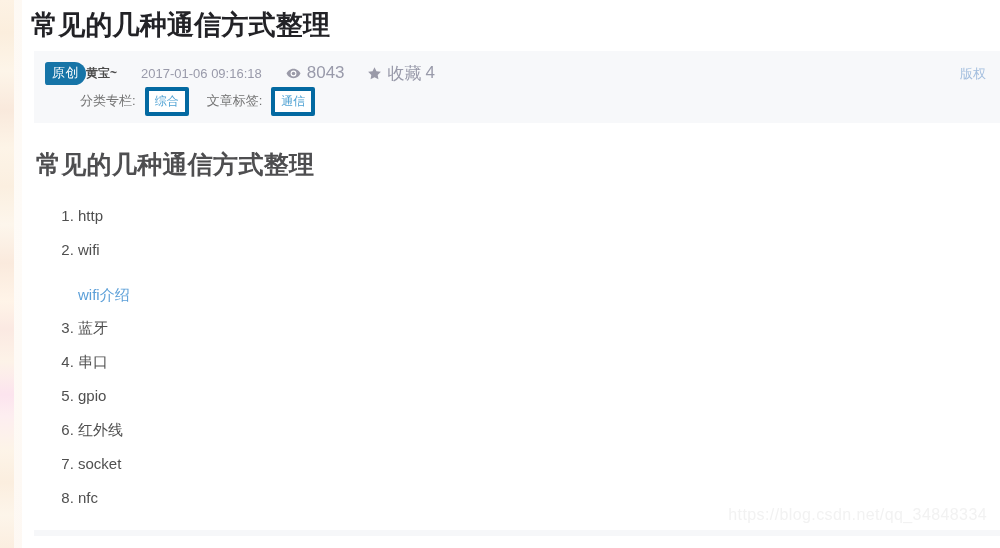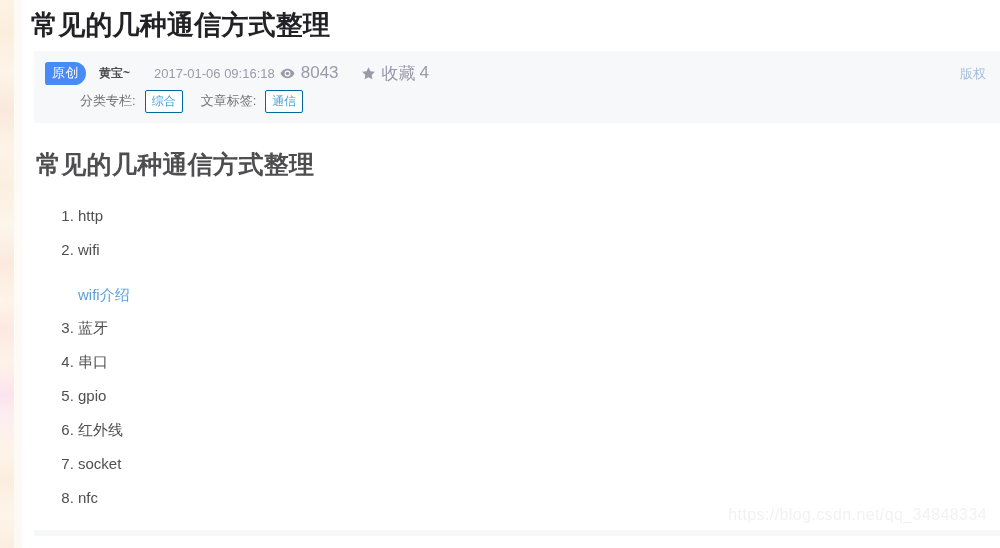--- a/index.html
+++ b/index.html
@@ -90,42 +90,41 @@
     padding-left: 11px;
     height: 28px;
   }
   .meta-row-2 {
     padding-left: 46px;
     height: 26px;
     margin-top: 1px;
   }
   .badge-original {
     display: inline-block;
-    background: #3b82f6;
+    background: #0369a1;
     color: #ffffff;
     font-size: 13px;
     line-height: 22px;
     height: 23px;
     padding: 0 7px;
     border-radius: 3px 12px 12px 3px;
     letter-spacing: .5px;
-    margin-right: 13px;
     opacity: .92;
   }
   .meta-author {
     font-size: 12px;
     font-weight: bold;
     color: #4d4d4d;
     margin-right: 24px;
     white-space: nowrap;
   }
   .meta-date {
     font-size: 13px;
     color: #999aaa;
-    margin-right: 5px;
+    margin-right: 24px;
     white-space: nowrap;
   }
   .meta-stat {
     display: inline-flex;
     align-items: center;
     font-size: 17px;
     color: #999aaa;
     margin-right: 22px;
     white-space: nowrap;
   }
@@ -142,21 +141,21 @@
   }
 
   .meta-label {
     font-size: 13px;
     color: #737373;
     margin-right: 9px;
     white-space: nowrap;
   }
   .chip {
     display: inline-block;
-    border: 1px solid #0369a1;
+    border: 4px solid #0369a1;
     background: #ffffff;
     color: #4ea1d3;
     font-size: 12px;
     line-height: 18px;
     padding: 1px 6px 2px 6px;
     border-radius: 2px;
     margin-right: 18px;
     white-space: nowrap;
   }
   .chip:last-child { margin-right: 0; }

